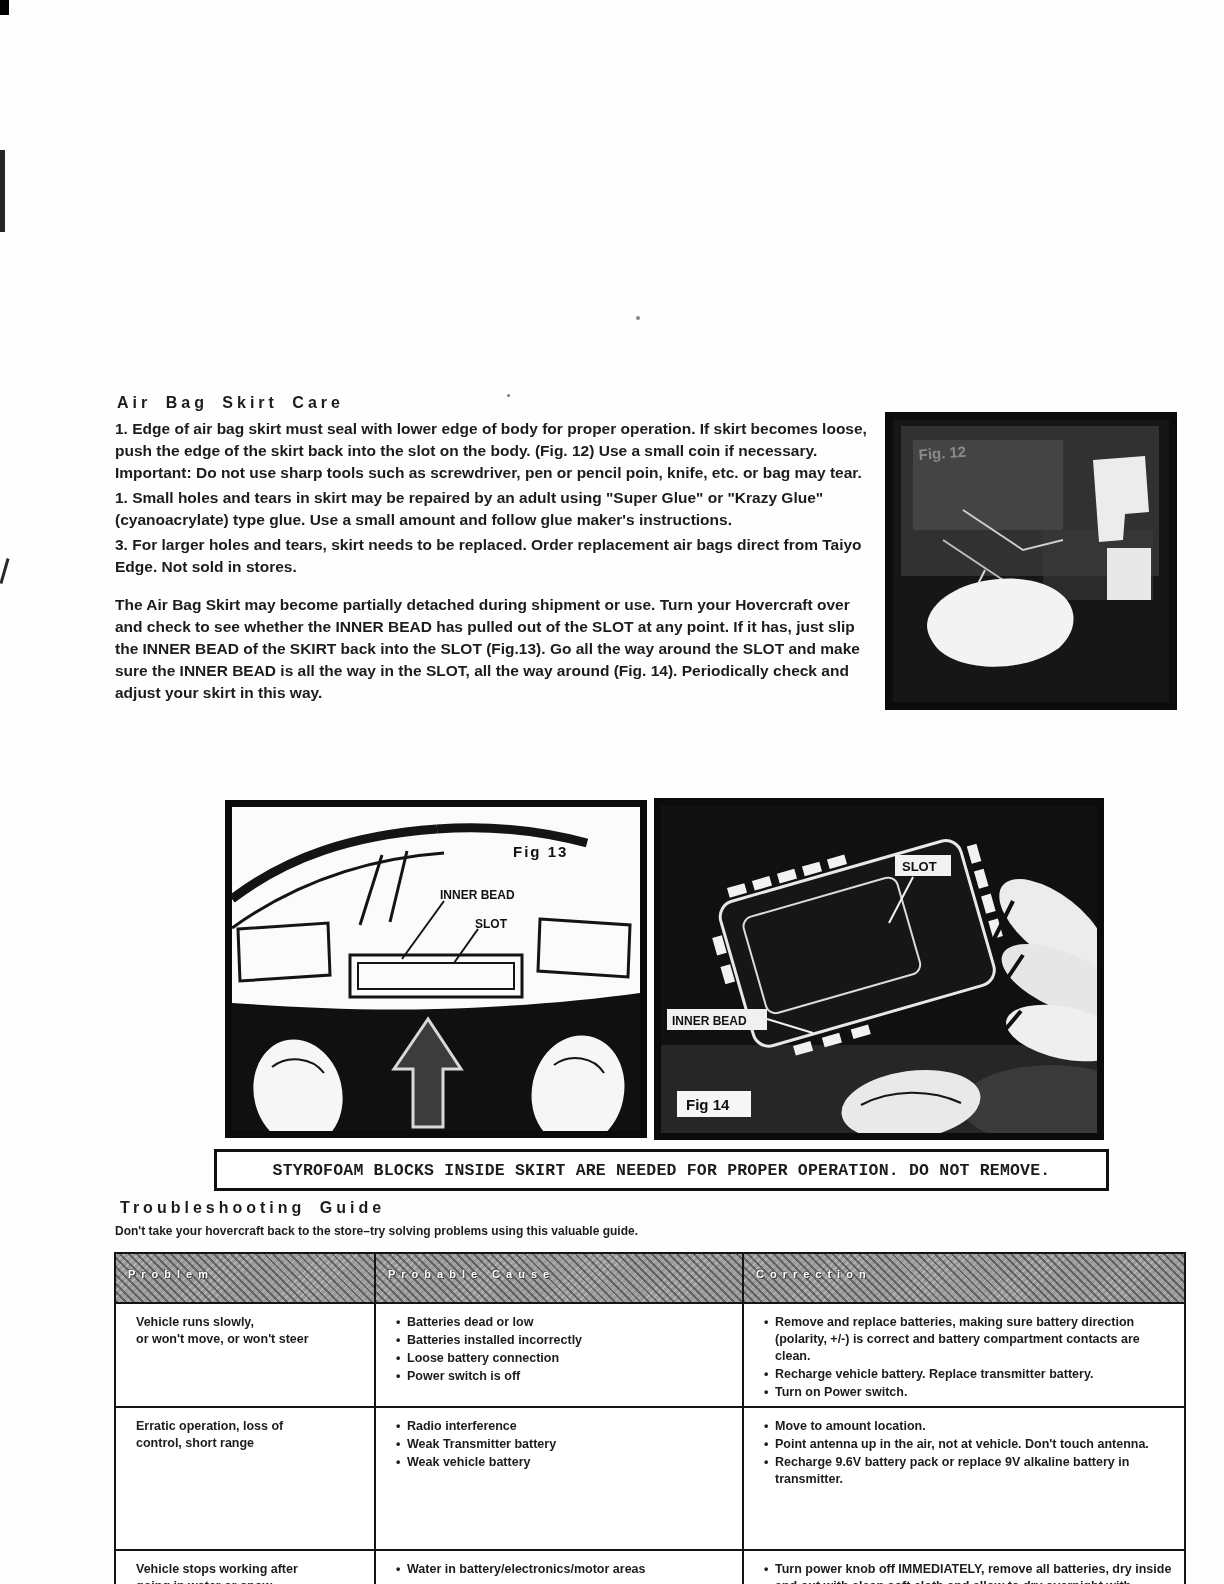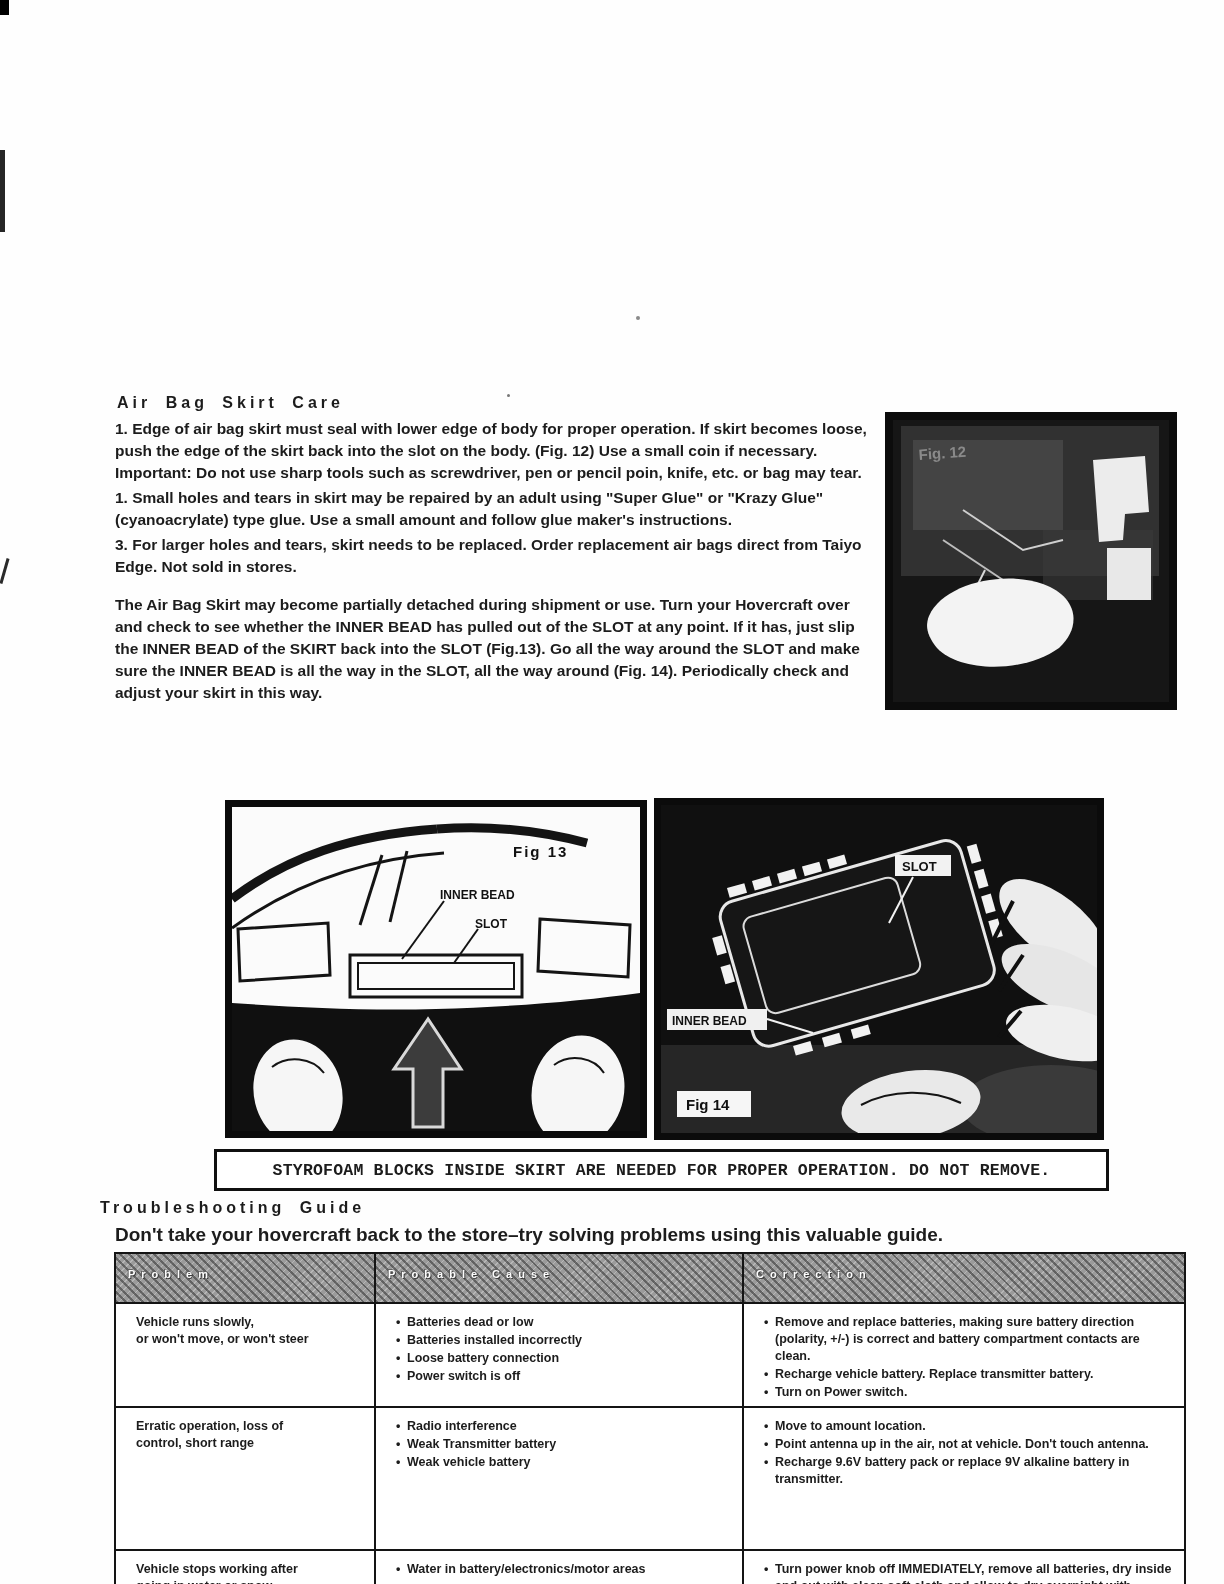--- a/index.html
+++ b/index.html
@@ -44,22 +44,22 @@
 
   
   .warning{
     position:absolute;left:214px;top:1149px;width:889px;height:36px;
     border:3px solid #101010;background:#fff;
     display:flex;align-items:center;justify-content:center;
     font-size:16.5px;font-weight:bold;letter-spacing:.2px;white-space:nowrap;font-family:Liberation Mono, monospace;
   }
 
   
-  .ts-title{position:absolute;left:100px;top:1199px;font-size:16px;font-weight:bold;letter-spacing:4px;word-spacing:6px;margin:0;}
-  .ts-intro{position:absolute;left:115px;top:1224px;font-size:19px;font-weight:bold;margin:0;}
+  .ts-title{position:absolute;left:120px;top:1199px;font-size:16px;font-weight:bold;letter-spacing:4px;word-spacing:6px;margin:0;}
+  .ts-intro{position:absolute;left:115px;top:1224px;font-size:12px;font-weight:bold;margin:0;}
 
   table.ts{
     position:absolute;left:114px;top:1252px;width:1072px;
     border-collapse:collapse;table-layout:fixed;
   }
   table.ts th,table.ts td{border:2px solid #141414;}
   table.ts th{
     height:40px;text-align:left;padding:0 0 8px 12px;
     color:#fdfdfd;font-size:11px;font-weight:bold;letter-spacing:6px;
     background-color:#9b9b9b;

